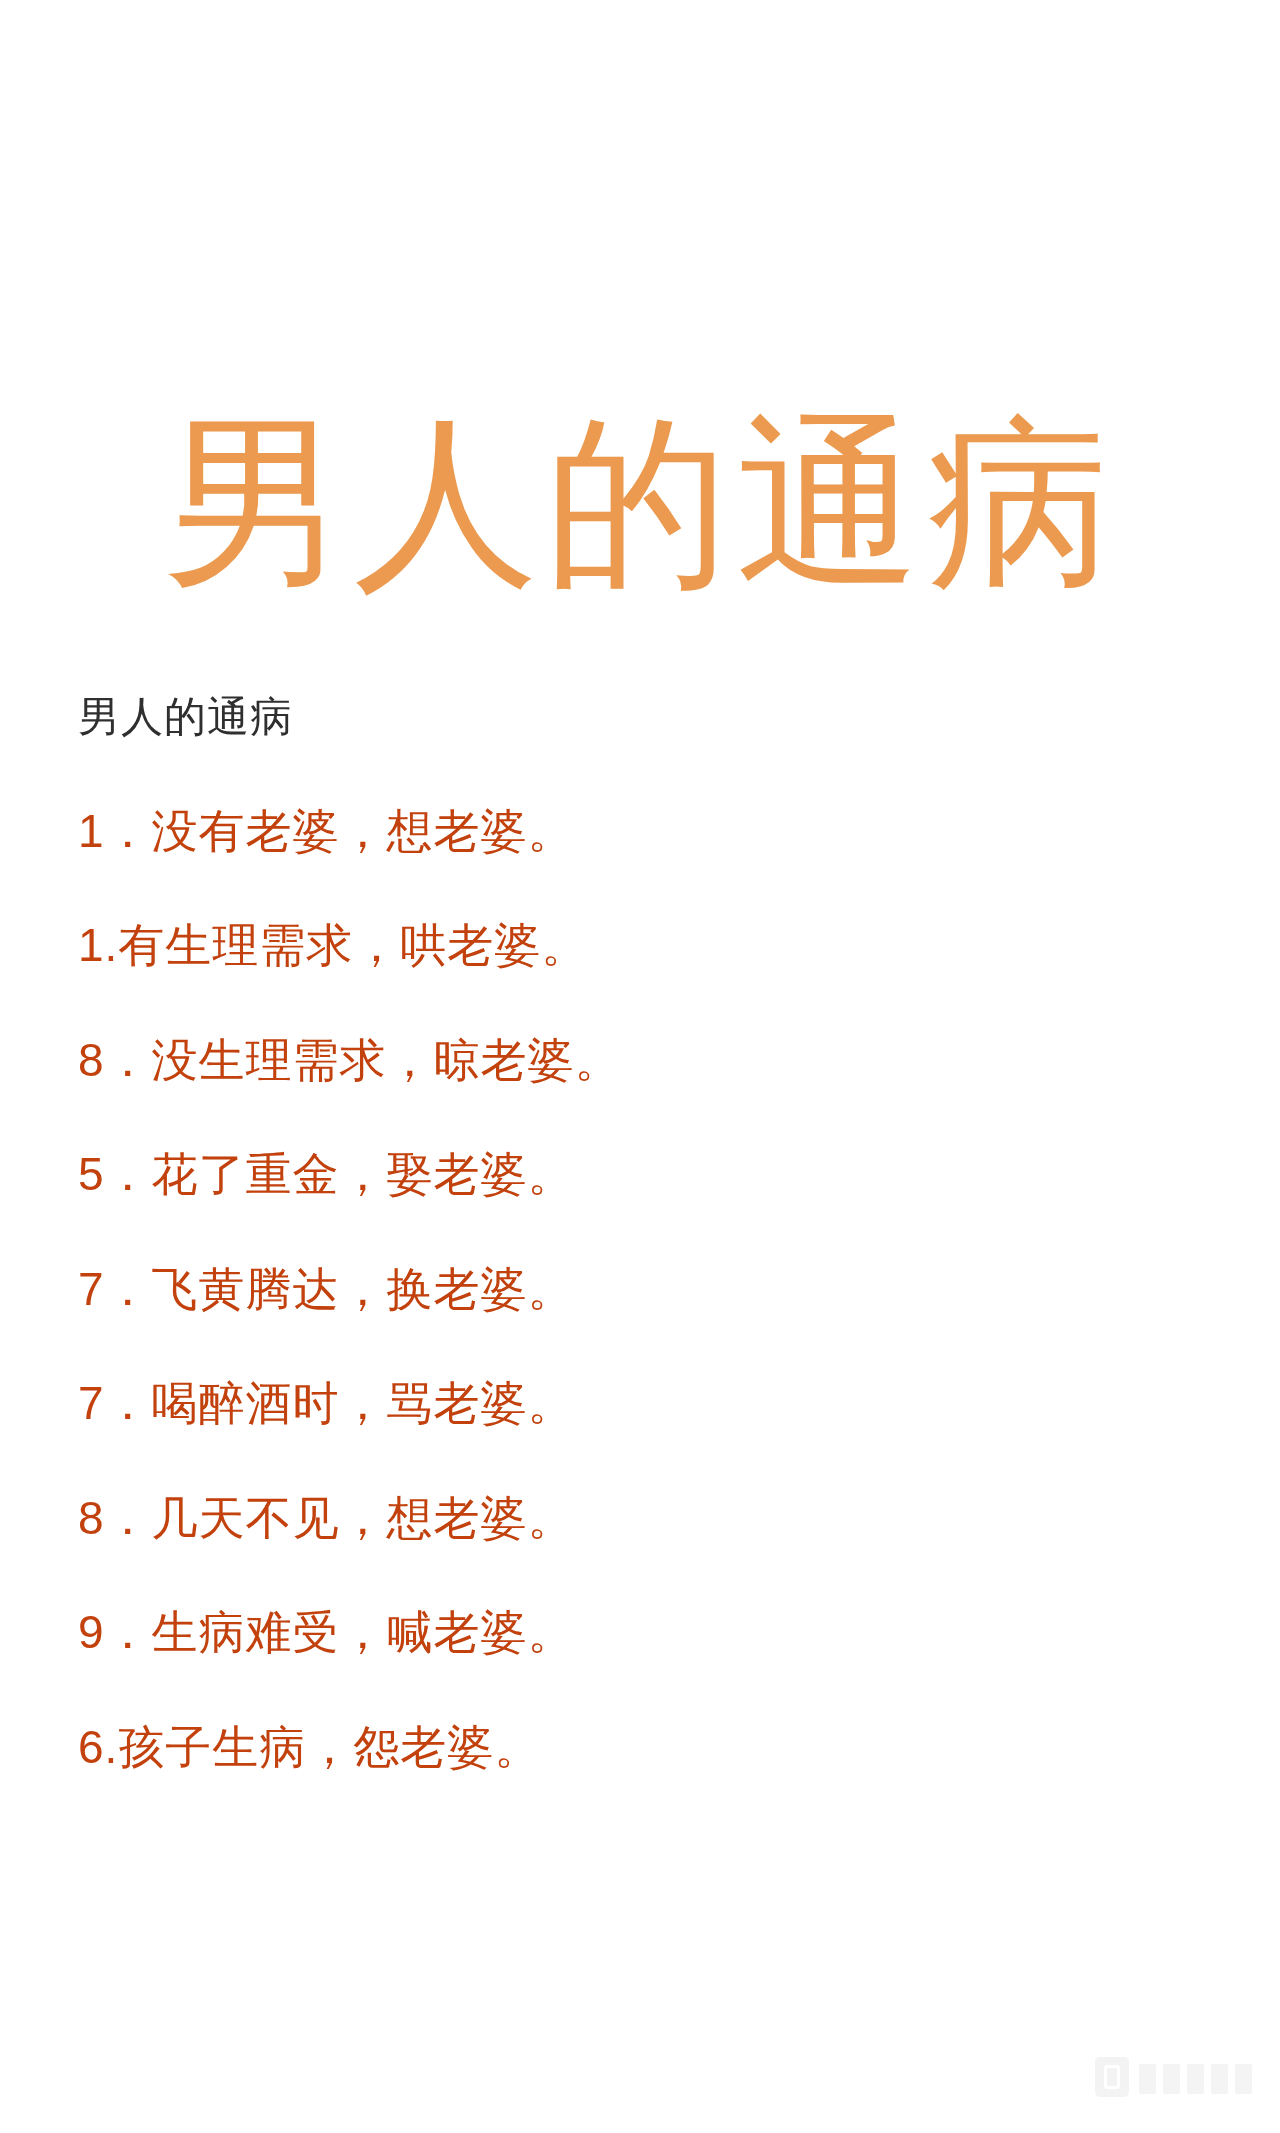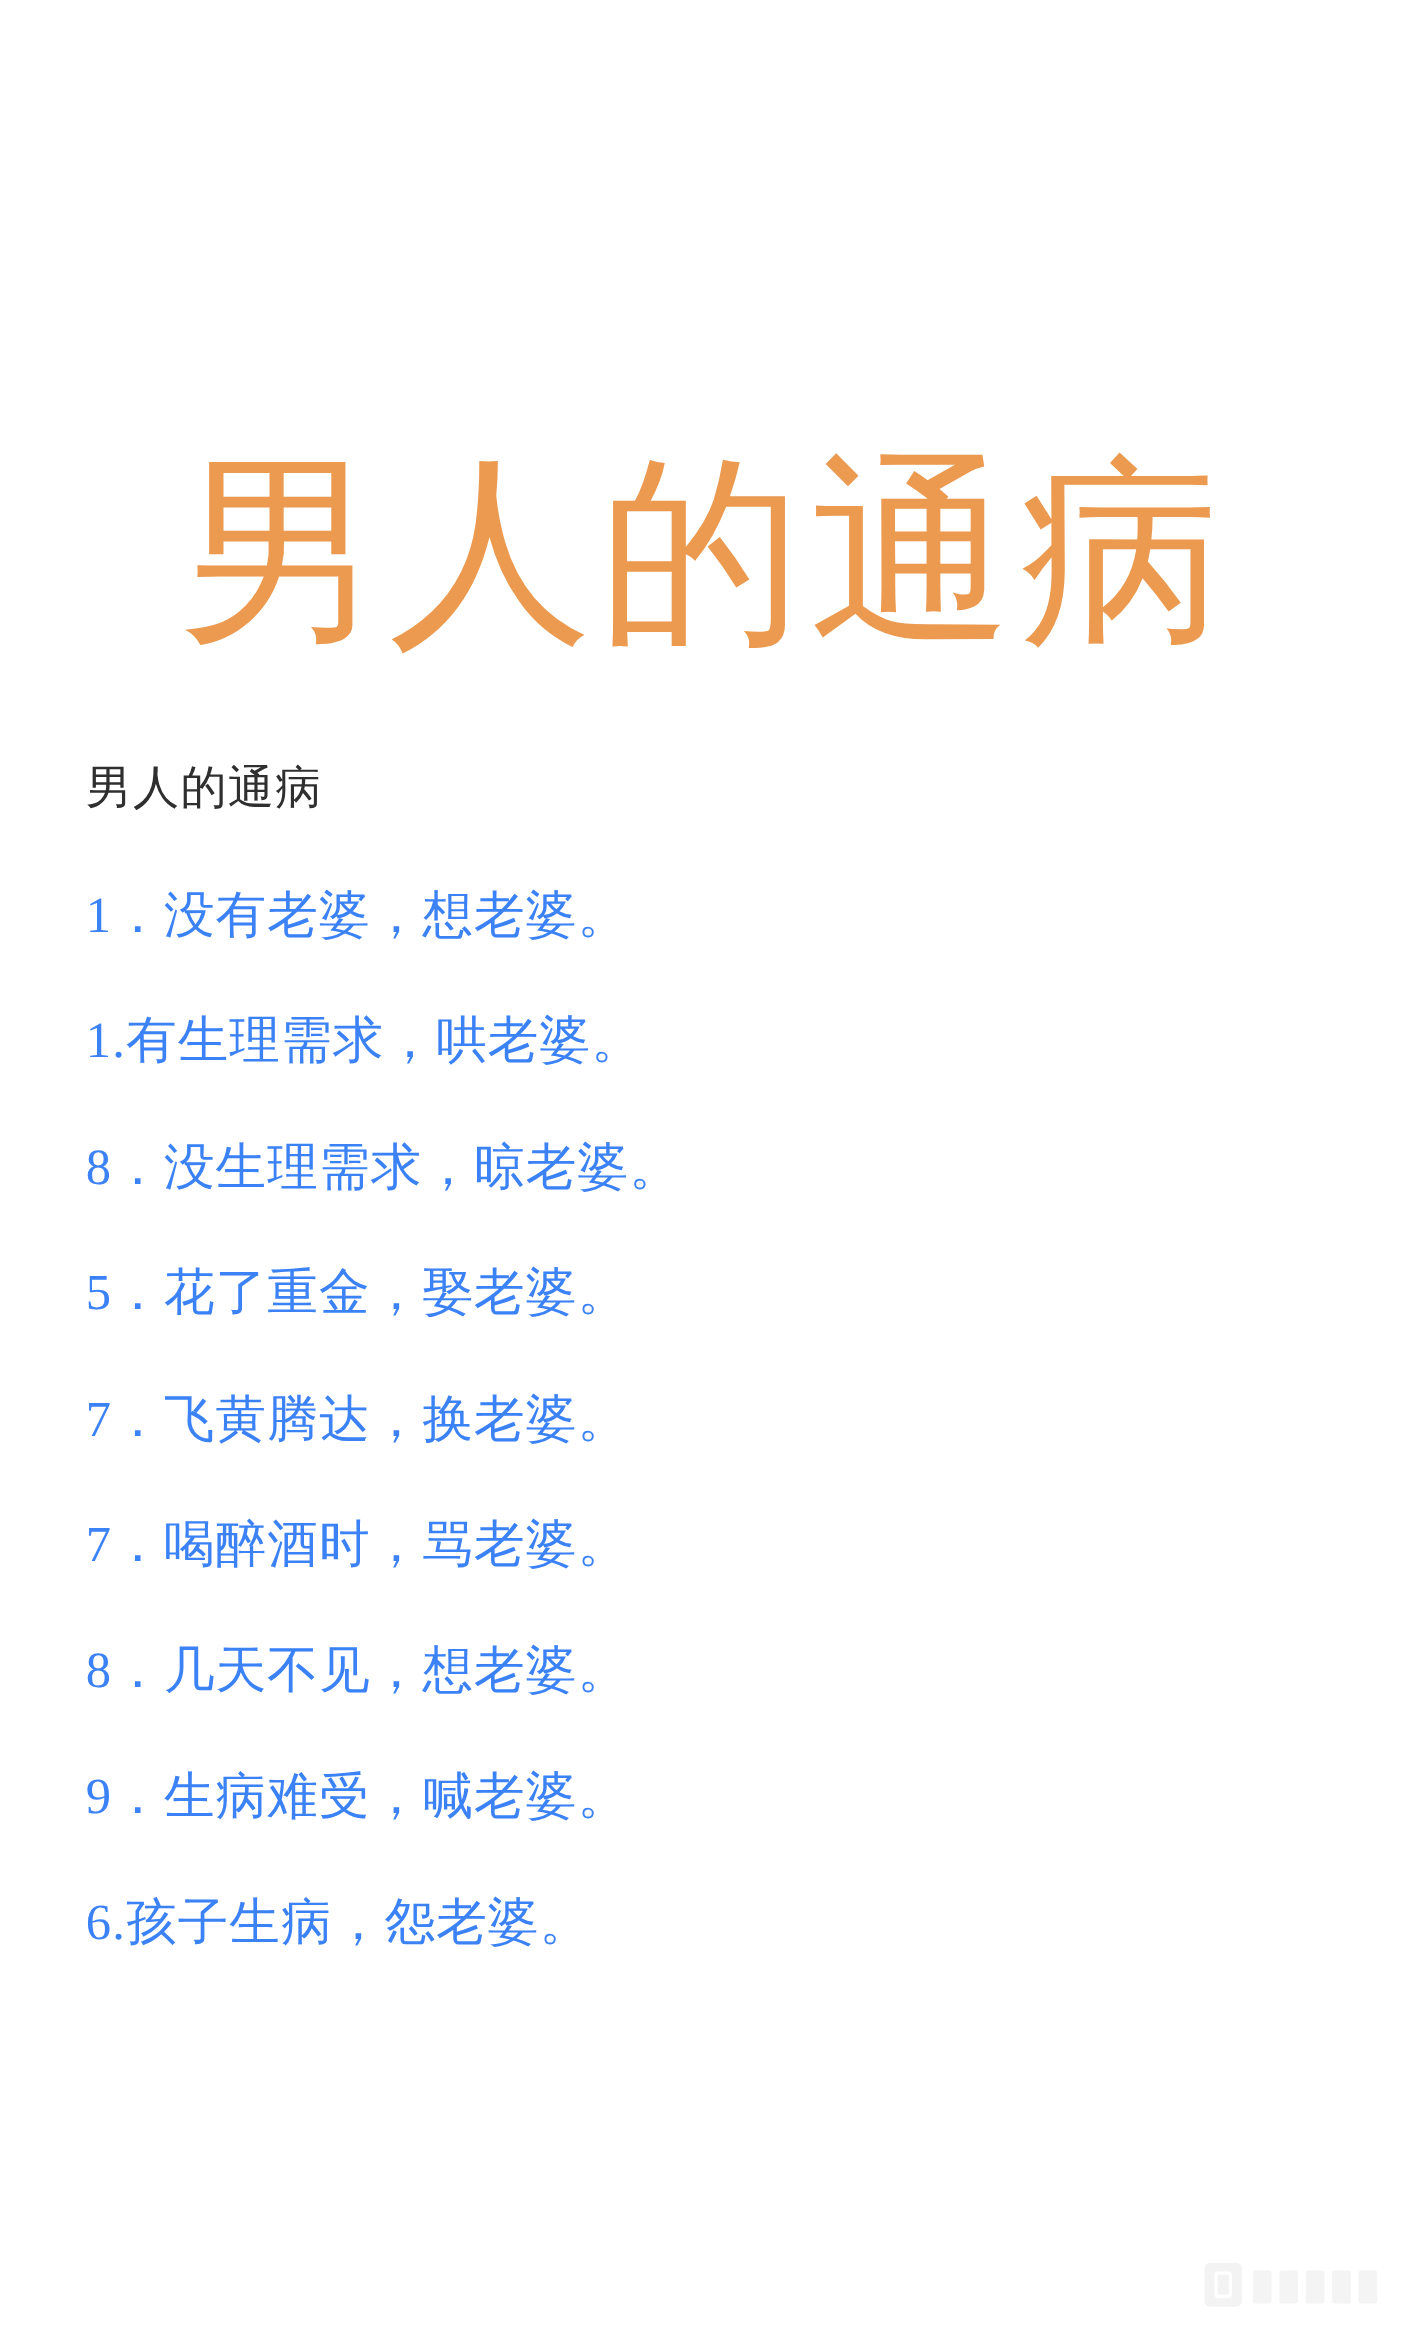--- a/index.html
+++ b/index.html
@@ -14,21 +14,20 @@
     color: #2b2b2b;
     position: relative;
     overflow: hidden;
   }
   .page {
     width: 1280px;
     height: 2133px;
     box-sizing: border-box;
     position: relative;
     background: #ffffff;
-    font-family: Liberation Serif, serif;
   }
   .title {
     position: absolute;
     top: 280px;
     left: 0;
     width: 1280px;
     text-align: center;
     font-size: 185px;
     line-height: 1.08;
     font-weight: 400;
@@ -50,21 +49,21 @@
     letter-spacing: 1px;
   }
   .list {
     list-style: none;
     margin: 0;
     padding: 0;
   }
   .list li {
     font-size: 46px;
     line-height: 1.25;
-    color: #3b82f6;
+    color: #c2410c;
     margin: 0 0 57px 0;
     letter-spacing: 1px;
     white-space: nowrap;
   }
   .watermark {
     position: absolute;
     right: 28px;
     bottom: 36px;
     display: flex;
     align-items: center;

